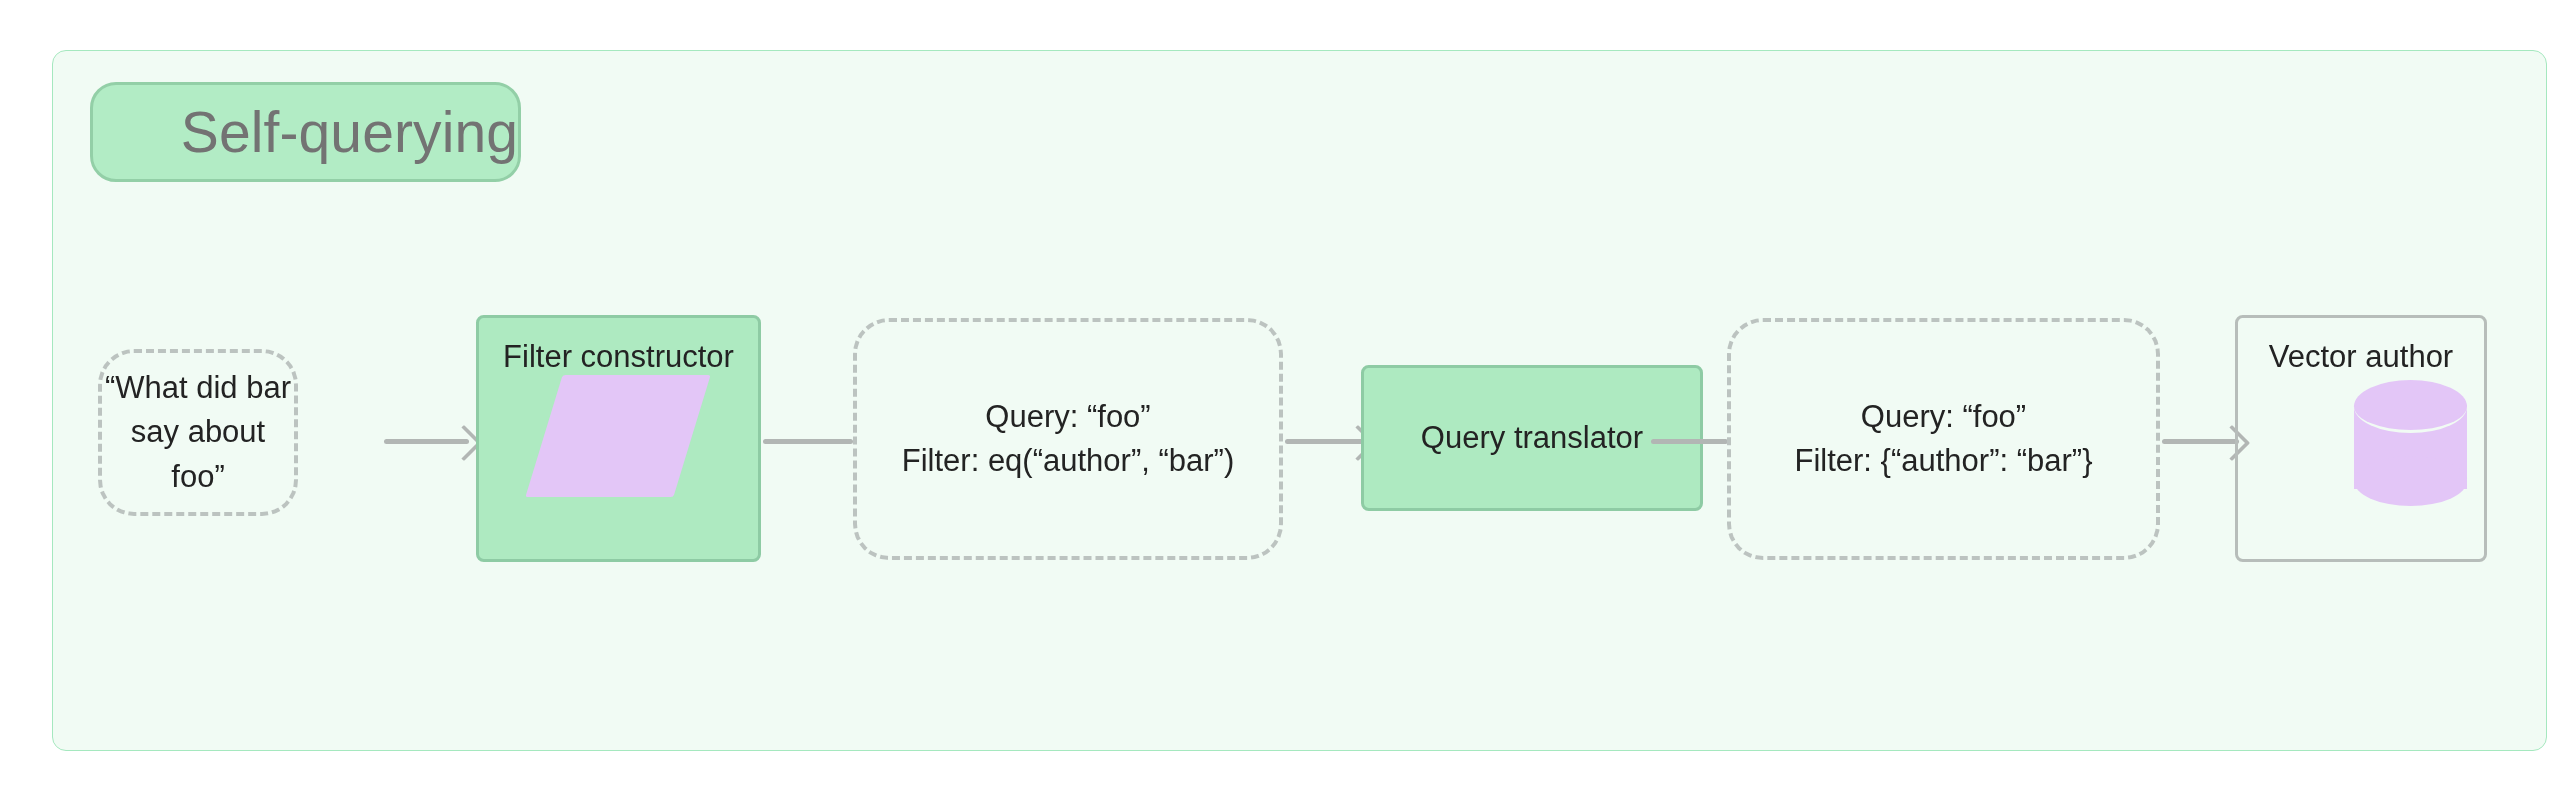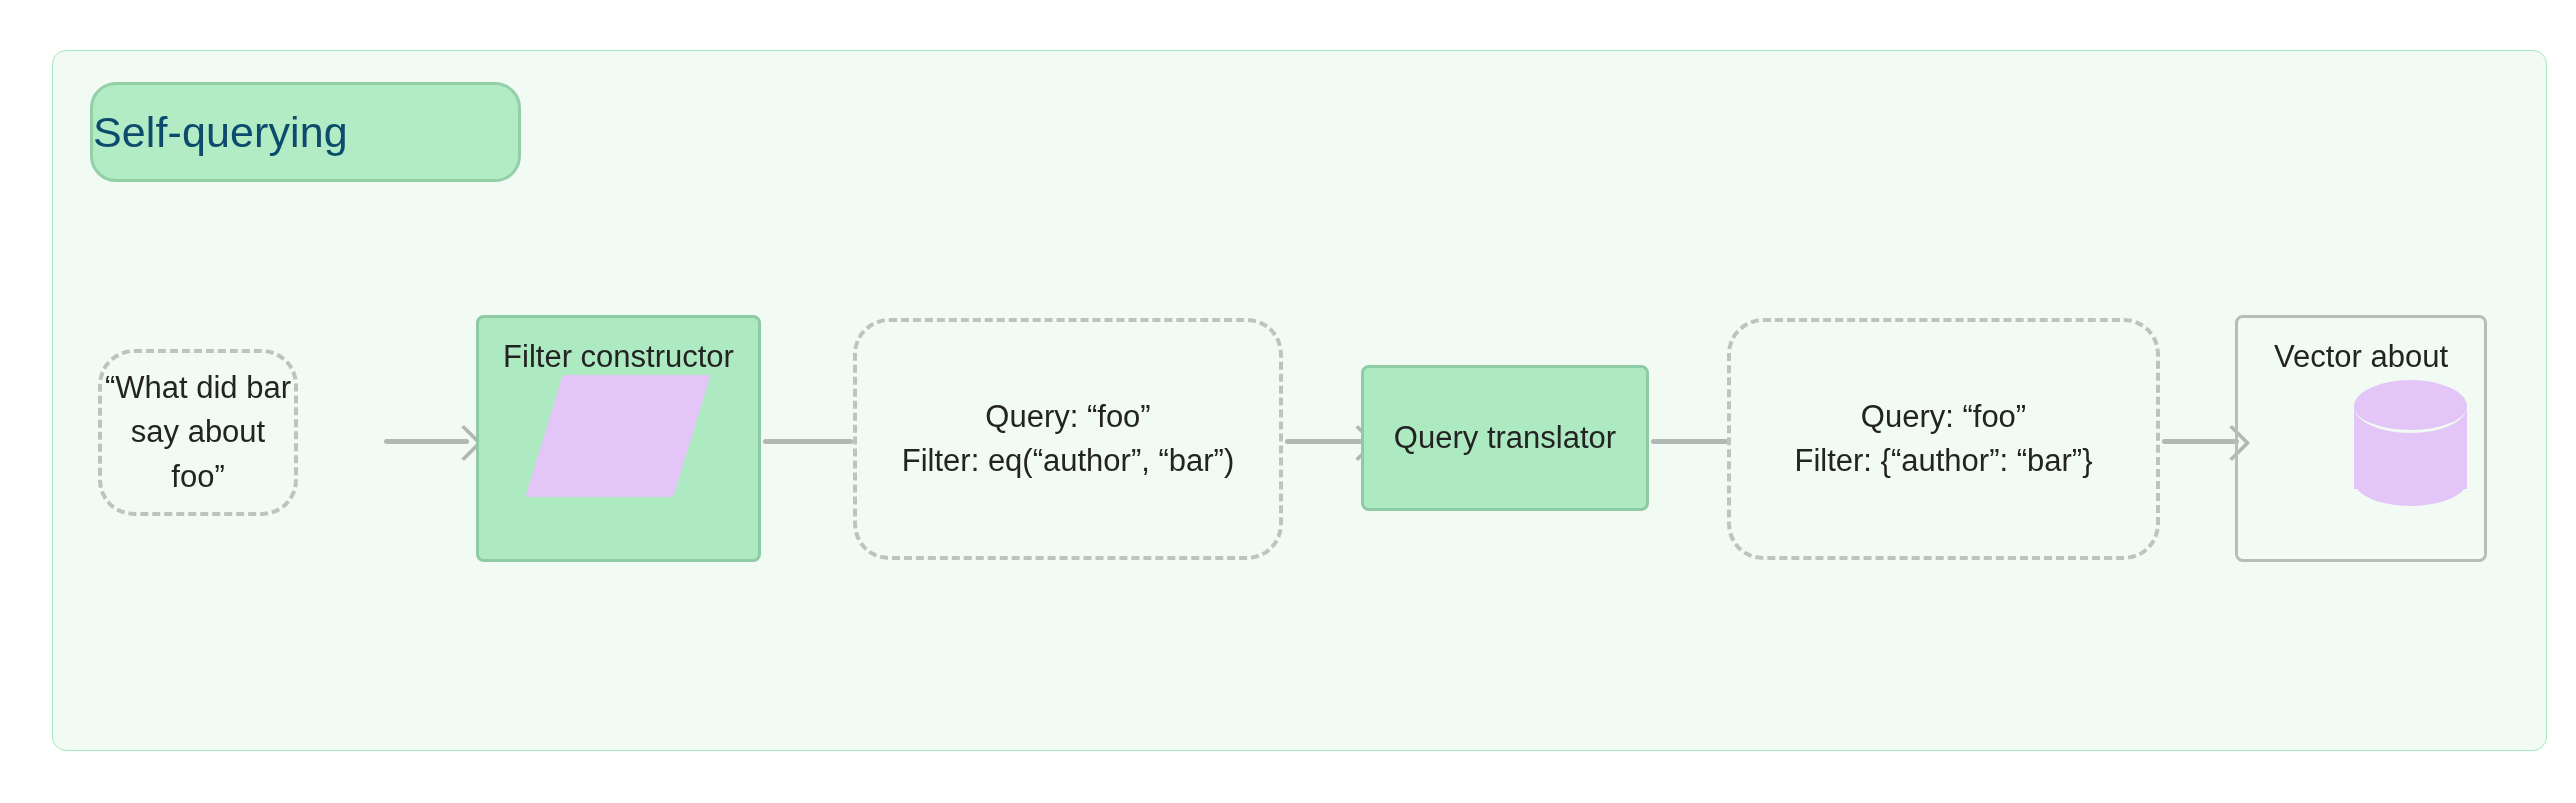--- a/index.html
+++ b/index.html
@@ -40,23 +40,23 @@
     left: 90px;
     top: 82px;
     width: 431px;
     height: 100px;
     box-sizing: border-box;
     background: #b2ecc5;
     border: 3.9px solid #93cfa7;
     border-radius: 26px;
     display: flex;
     align-items: center;
-    justify-content: flex-start;
-    font-size: 43px;
-    color: #0c4a6e;
+    justify-content: flex-end;
+    font-size: 57px;
+    color: #737373;
     letter-spacing: 0.1px;
   }
 
   
   .node {
     position: absolute;
     box-sizing: border-box;
     display: flex;
     align-items: center;
     justify-content: center;
@@ -185,36 +185,36 @@
   <div class="edge-line" style="left:763px; top:439px; width:90px;"></div>
 
   <div class="node data" style="left:853px; top:318px; width:430px; height:242px;">
     <span class="node-label">Query: “foo”
 Filter: eq(“author”, “bar”)</span>
   </div>
 
   <div class="edge-line" style="left:1285px; top:439px; width:79px;"></div>
   <div class="arrowhead" style="left:1345px; top:430px;"></div>
 
-  <div class="node process centered" style="left:1361px; top:365px; width:288px; height:146px;">
+  <div class="node process centered" style="left:1361px; top:365px; width:342px; height:146px;">
     <span class="node-label">Query translator</span>
   </div>
 
   <div class="edge-line" style="left:1651px; top:439px; width:77px;"></div>
 
   <div class="node data" style="left:1727px; top:318px; width:433px; height:242px;">
     <span class="node-label">Query: “foo”
 Filter: {“author”: “bar”}</span>
   </div>
 
   <div class="edge-line" style="left:2162px; top:439px; width:77px;"></div>
   <div class="arrowhead" style="left:2219px; top:430px;"></div>
 
   <div class="node store" style="left:2235px; top:315px; width:252px; height:247px;">
-    <span class="node-label">Vector about</span>
+    <span class="node-label">Vector author</span>
   </div>
   <div class="cylinder">
     <div class="cyl-body"></div>
     <div class="cyl-bottom"></div>
     <div class="cyl-top"></div>
   </div>
 
 </div>
 
 

